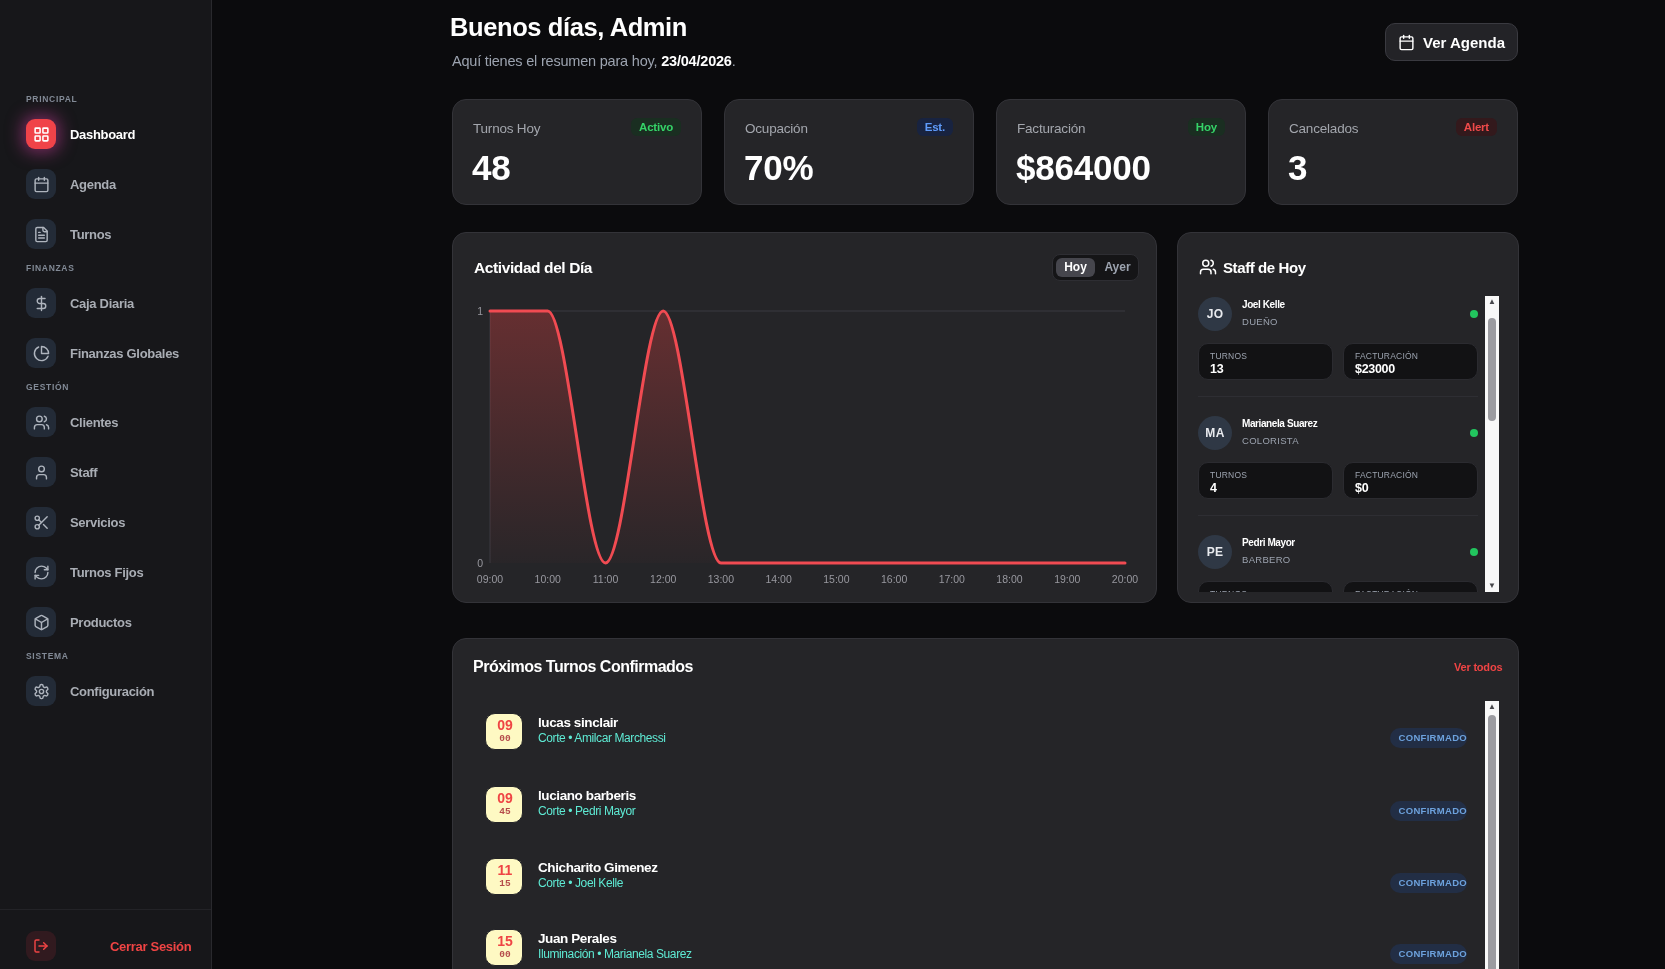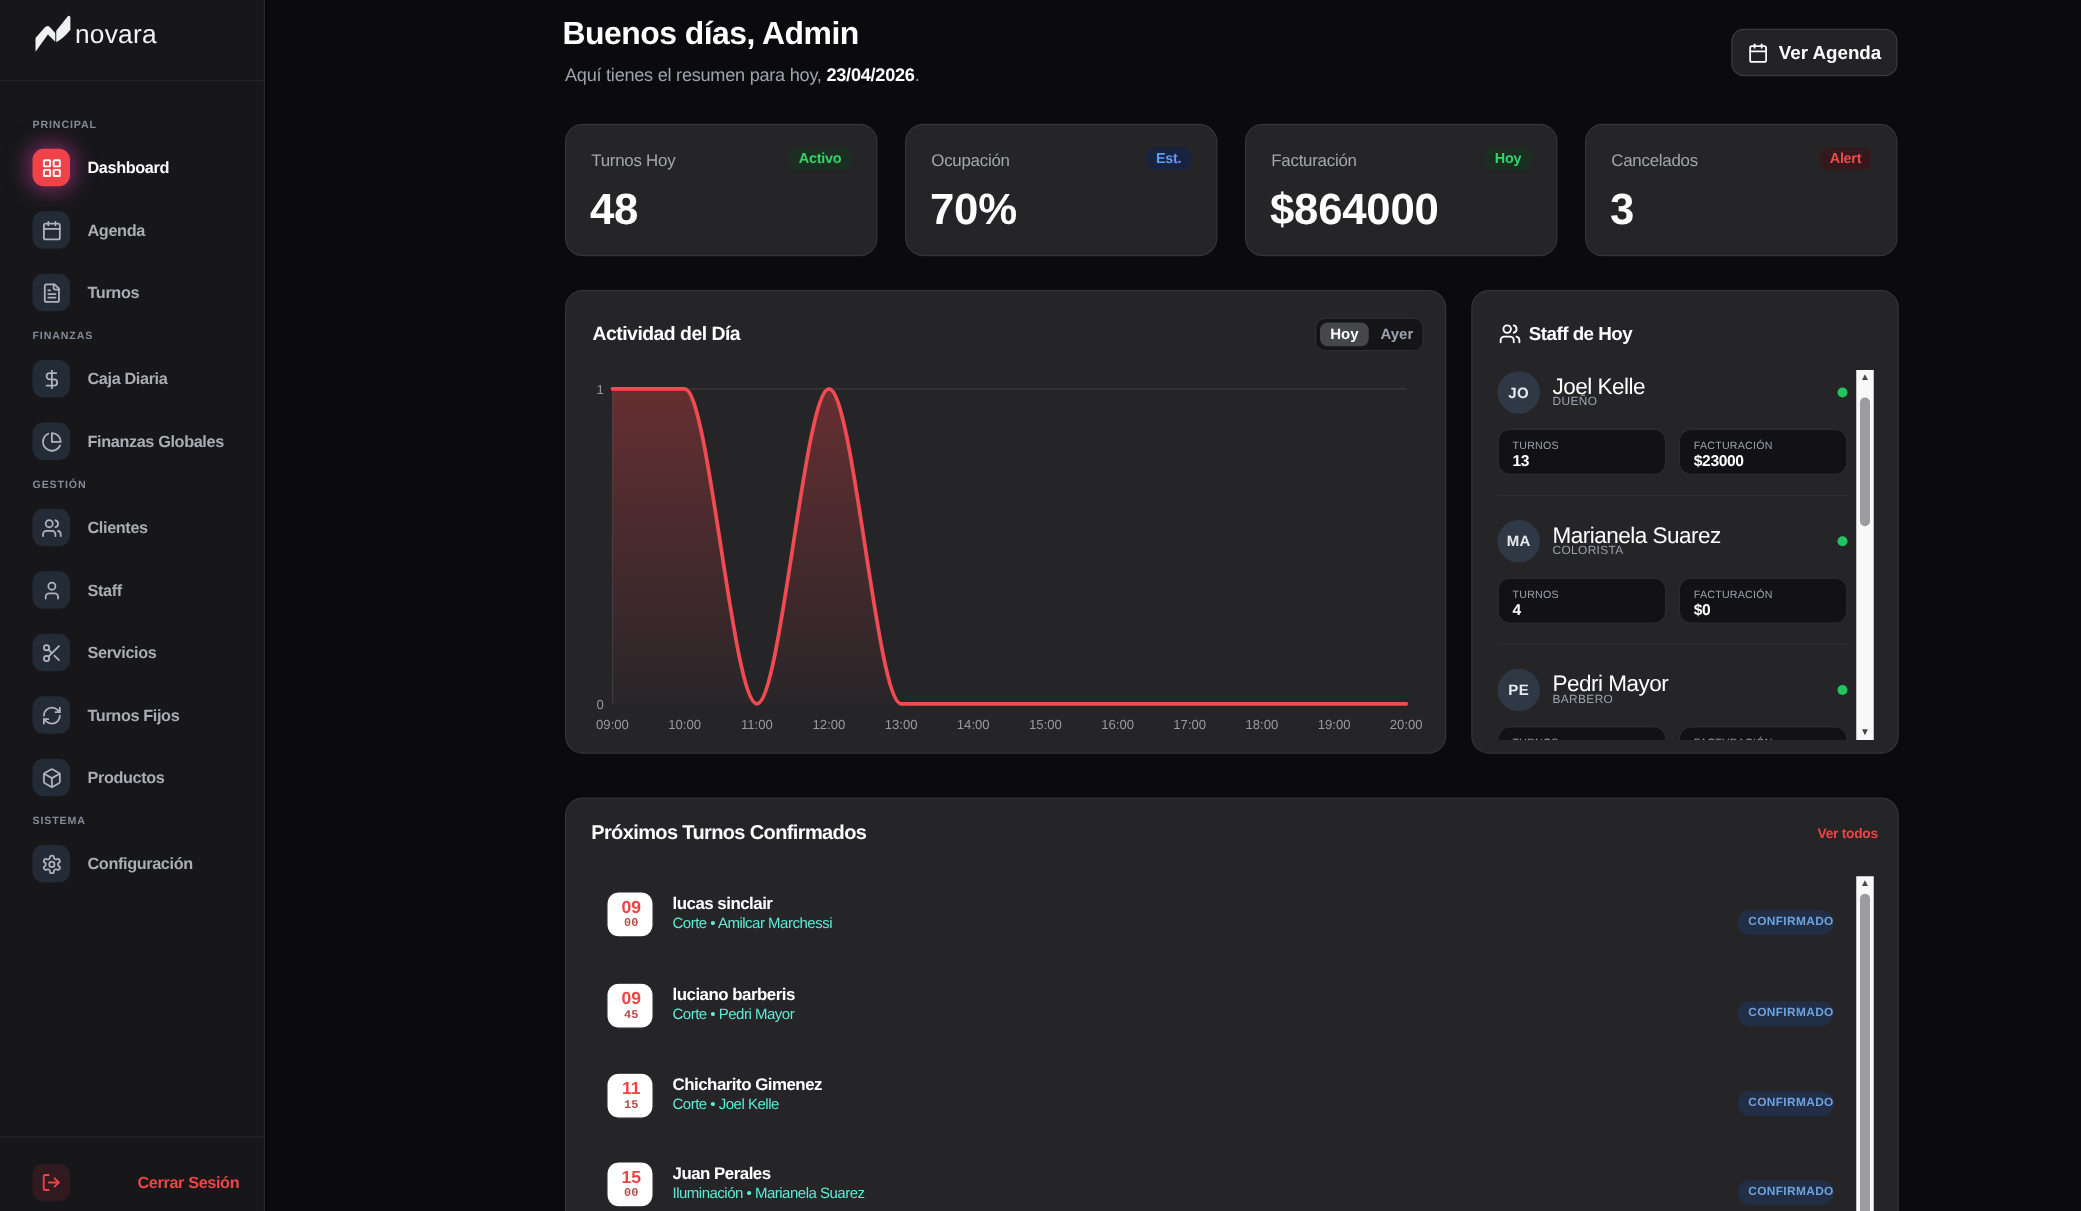--- a/index.html
+++ b/index.html
@@ -41,53 +41,46 @@
 #toggle { position:absolute; left:599px; top:21px; width:87px; height:27px; background:#151517; border:1px solid #2e2e33; border-radius:8px; }
 #toggle .on { position:absolute; left:3px; top:3px; width:39px; height:19px; background:#46464d; border-radius:6px; color:#fff; font-size:12px; font-weight:700; text-align:center; line-height:19px; }
 #toggle .off { position:absolute; left:46px; top:3px; width:37px; height:19px; color:#9ca3af; font-size:12px; font-weight:600; text-align:center; line-height:19px; }
 #chartSvg { position:absolute; left:0; top:0; }
 
 #staffCard { left:1177px; top:232px; width:342px; height:371px; }
 #staffHead { position:absolute; left:21px; top:25px; display:flex; align-items:center; gap:6px; font-size:15px; font-weight:700; color:#fff; letter-spacing:-0.4px; }
 #staffList { position:absolute; left:0; top:56px; width:342px; height:303px; overflow:hidden; }
 .srow { position:absolute; left:0; width:342px; }
 .avatar { position:absolute; left:20px; top:0; width:34px; height:34px; border-radius:50%; background:#2f3845; color:#e8eaee; font-size:12px; font-weight:700; display:flex; align-items:center; justify-content:center; letter-spacing:0.3px; }
-.sname { position:absolute; left:64px; top:2px; font-size:18px; font-weight:400; color:#fff; letter-spacing:-0.4px; }
+.sname { position:absolute; left:64px; top:2px; font-size:10px; font-weight:700; color:#fff; letter-spacing:-0.4px; }
 .srole { position:absolute; left:64px; top:19px; font-size:9.5px; color:#9ca3af; letter-spacing:0.3px; }
 .sdot { position:absolute; left:292px; top:13px; width:8px; height:8px; border-radius:50%; background:#22c55e; }
 .sbox { position:absolute; top:46px; width:135px; height:37px; background:#121214; border:1px solid #2b2b30; border-radius:10px; }
 .sbox .bl { position:absolute; left:11px; top:7px; font-size:8.5px; color:#9ca3af; letter-spacing:0.2px; }
 .sbox .bv { position:absolute; left:11px; top:18px; font-size:12.5px; font-weight:700; color:#fff; letter-spacing:-0.3px; }
 .ssep { position:absolute; left:20px; width:280px; border-top:1px solid #2e2e33; }
 
 .sbar { position:absolute; background:#f8f8f8; }
 .sbar .thumb { position:absolute; left:3px; width:8px; background:#9b9ba0; border-radius:4px; }
 .sbar .arr { position:absolute; left:0; width:14px; height:12px; font-size:8px; color:#47474b; text-align:center; line-height:12px; }
 
 #turnosCard { left:452px; top:638px; width:1067px; height:380px; }
 #turnosTitle { position:absolute; left:20px; top:19px; font-size:16px; font-weight:700; color:#fff; letter-spacing:-0.5px; }
 #vertodos { position:absolute; left:1001px; top:22px; font-size:11px; font-weight:700; color:#ef4444; letter-spacing:-0.2px; }
 .trow { position:absolute; left:0; width:1067px; height:37px; }
-.tbox { position:absolute; left:32px; top:0; width:38px; height:37px; background:#ffffff; border:1px solid #242428; border-radius:10px; }
+.tbox { position:absolute; left:32px; top:0; width:38px; height:37px; background:#fef9c3; border:1px solid #242428; border-radius:10px; }
 .tbox .th { position:absolute; width:38px; top:3px; text-align:center; font-size:14px; font-weight:700; color:#ef4444; }
 .tbox .tm { position:absolute; width:38px; top:19px; text-align:center; font-size:9.5px; font-weight:600; color:#b54b4b; font-family:"Liberation Mono",monospace; }
 .tname { position:absolute; left:85px; top:2px; font-size:13.5px; font-weight:700; color:#fff; letter-spacing:-0.4px; }
 .tsub { position:absolute; left:85px; top:18px; font-size:12px; color:#5eead4; letter-spacing:-0.4px; }
 .tbadge { position:absolute; left:937px; top:15px; width:77px; height:20px; background:#222e45; border-radius:999px; color:#6da2dd; font-size:9.5px; font-weight:700; letter-spacing:0.3px; text-align:right; line-height:20px; }
 </style>
 </head>
 <body>
 <div id="sidebar">
- <div id="logo">
-  <svg width="30" height="31" viewBox="0 0 30 31" fill="#f0f1f1" style="position:absolute;left:27px;top:11px;">
-    <path d="M1.4,30.4 L1.4,19.4 L8.6,11.2 Q11,8.6 13.2,11 L17.2,15.3 L17.2,22.3 L11.3,16.6 Z"></path>
-    <path d="M18,22.8 L18,13.5 L27.4,1.8 Q29.3,0.9 29.3,3.2 L29.3,12.8 Q24,19.5 18,22.8 Z"></path>
-  </svg>
-  <span>novara</span>
- </div>
  <div class="navlabel" style="top:94px;">PRINCIPAL</div>
  <div class="navitem active" style="top:119px;">
       <div class="ibox">
         <svg width="17" height="17" viewBox="0 0 24 24" fill="none" stroke-width="2.2" stroke-linecap="round" stroke-linejoin="round">
           <rect width="7" height="7" x="3" y="3" rx="1"></rect>
           <rect width="7" height="7" x="14" y="3" rx="1"></rect>
           <rect width="7" height="7" x="14" y="14" rx="1"></rect>
           <rect width="7" height="7" x="3" y="14" rx="1"></rect>
         </svg>
       </div>

